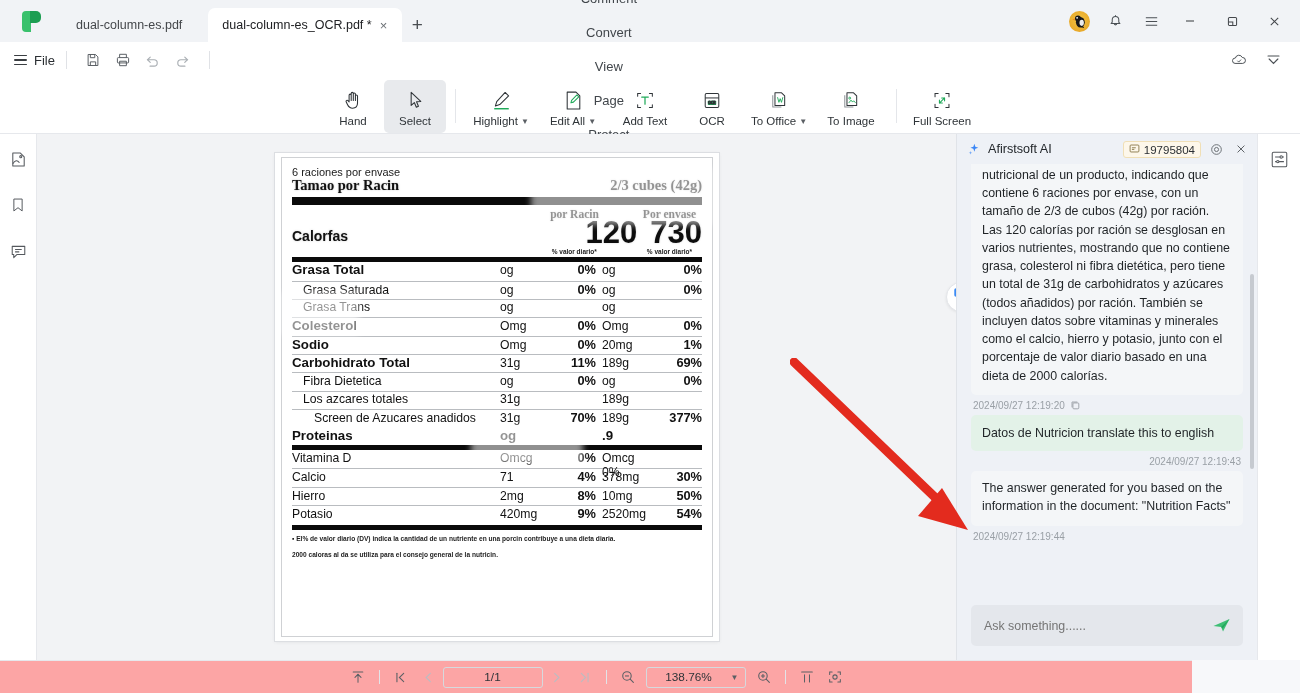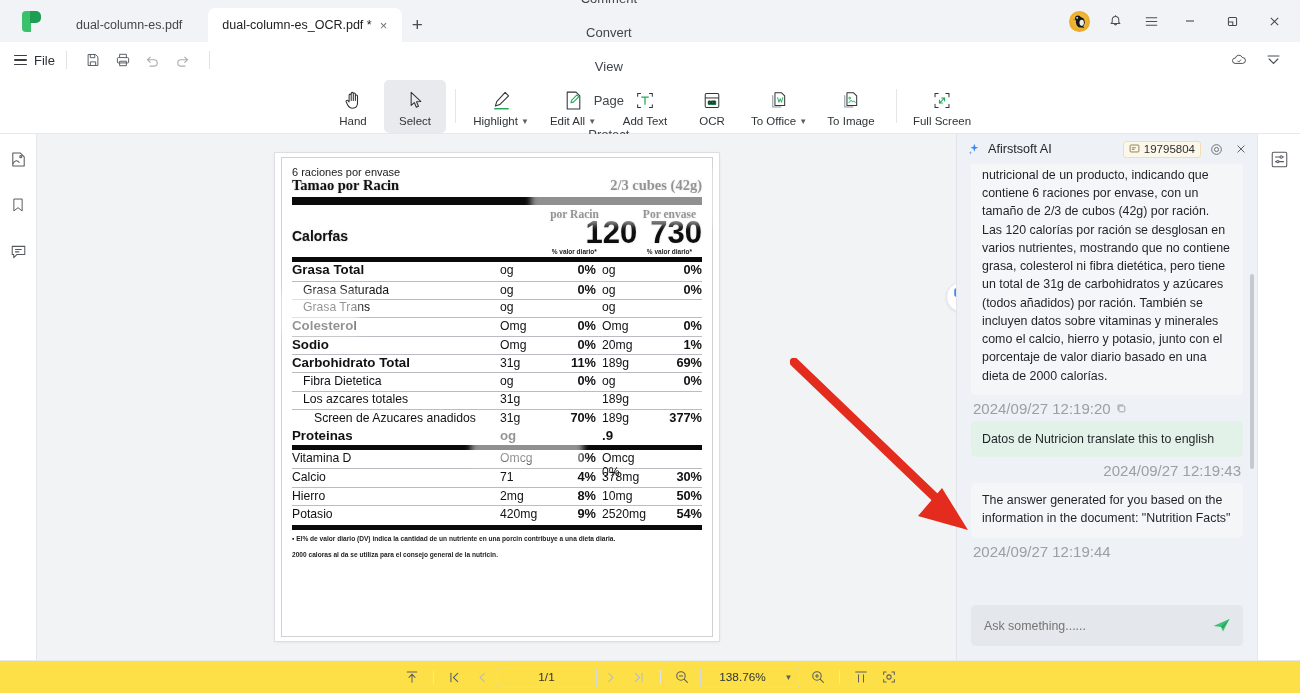--- a/index.html
+++ b/index.html
@@ -174,36 +174,36 @@
     position: absolute; top: 134px; left: 956px; width: 301px; height: 526px;
     background: #eef1f6; border-left: 1px solid #e0e3e8;
     display:flex; flex-direction:column;
   }
   .ai-head {
     height: 30px; display:flex; align-items:center; gap:7px; padding: 0 8px 0 10px;
   }
   .ai-spark { color:#2f7bf6; font-size:13px; display:flex; }
   .ai-title { font-size: 12.6px; color:#23272b; font-weight: 500; }
   .ai-credit {
-    margin-left:auto; display:flex; align-items:center; gap:4px;
+    margin-left:auto; display:flex; align-items:flex-end; gap:4px;
     background:#fdf7ea; border:1px solid #f0dfb6; border-radius:3px;
     padding: 1px 5px; font-size: 11.5px; color:#2b2f33;
   }
   .ai-head-ico { width:17px;height:17px;display:flex;align-items:center;justify-content:center;color:#55595e;}
   .ai-scroll { flex:1; position:relative; overflow:hidden; padding: 0 14px; }
   .bubble-ai {
     background:#f4f6f8; border-radius: 5px; padding: 8px 11px 10px 11px;
     font-size: 12.4px; line-height: 1.47; color:#1f2326;
   }
   .bubble-ai.clipped { margin-top: -22px; padding-top: 24px; }
   .bubble-user {
     background:#e3f2e8; border-radius: 5px; padding: 9px 11px;
     font-size: 12.4px; line-height: 1.47; color:#1f2326;
   }
-  .ts { font-size: 15px; color:#9aa0a6; padding: 5px 2px 4px 2px; display:flex; align-items:center; gap:5px;}
+  .ts { font-size: 10px; color:#9aa0a6; padding: 5px 2px 4px 2px; display:flex; align-items:center; gap:5px;}
   .ts.right { justify-content:flex-end; }
   .copy-ico { width:11px; height:11px; color:#9aa0a6; display:flex;}
   .ai-scrollbar {
     position:absolute; right: 3px; top: 110px; width: 4px; height: 195px;
     background:#c6cad0; border-radius:2px;
   }
   .ai-input-wrap { padding: 6px 14px 14px 14px; }
   .ai-input {
     background:#e4e7ec; border-radius:5px; height: 41px; display:flex; align-items:center;
     padding: 0 10px 0 13px;
@@ -215,22 +215,22 @@
   .send-btn { width:24px;height:24px;display:flex;align-items:center;justify-content:center;}
 
   .rightrail {
     position:absolute; top:134px; left: 1257px; width: 43px; height: 526px;
     background:#ffffff; border-left:1px solid #e6e8ec; padding-top: 12px;
     display:flex; flex-direction:column; align-items:center;
   }
 
   
   .statusbar {
-    position:absolute; top: 660px; left:0; width:1300px; height: 33px;
-    background:#fde047; border-top:1px solid #e6e8ec;
+    position:absolute; top: 660px; left:0; width:1192px; height: 33px;
+    background:#fca5a5; border-top:1px solid #e6e8ec;
     display:flex; align-items:center; justify-content:center; gap: 0px;
   }
   .sb-ico { width:28px; height:24px; display:flex; align-items:center; justify-content:center; color:#5b6065; }
   .sb-ico.dim { color:#b9bdc2; }
   .sb-sep { width:1px; height:14px; background:#e2e4e8; margin:0 7px; }
   .page-field {
     width: 100px; height:21px; border:1px solid #d6d9dd; border-radius:3px;
     display:flex; align-items:center; justify-content:center;
     font-size: 11.8px; color:#2f3438;
   }

